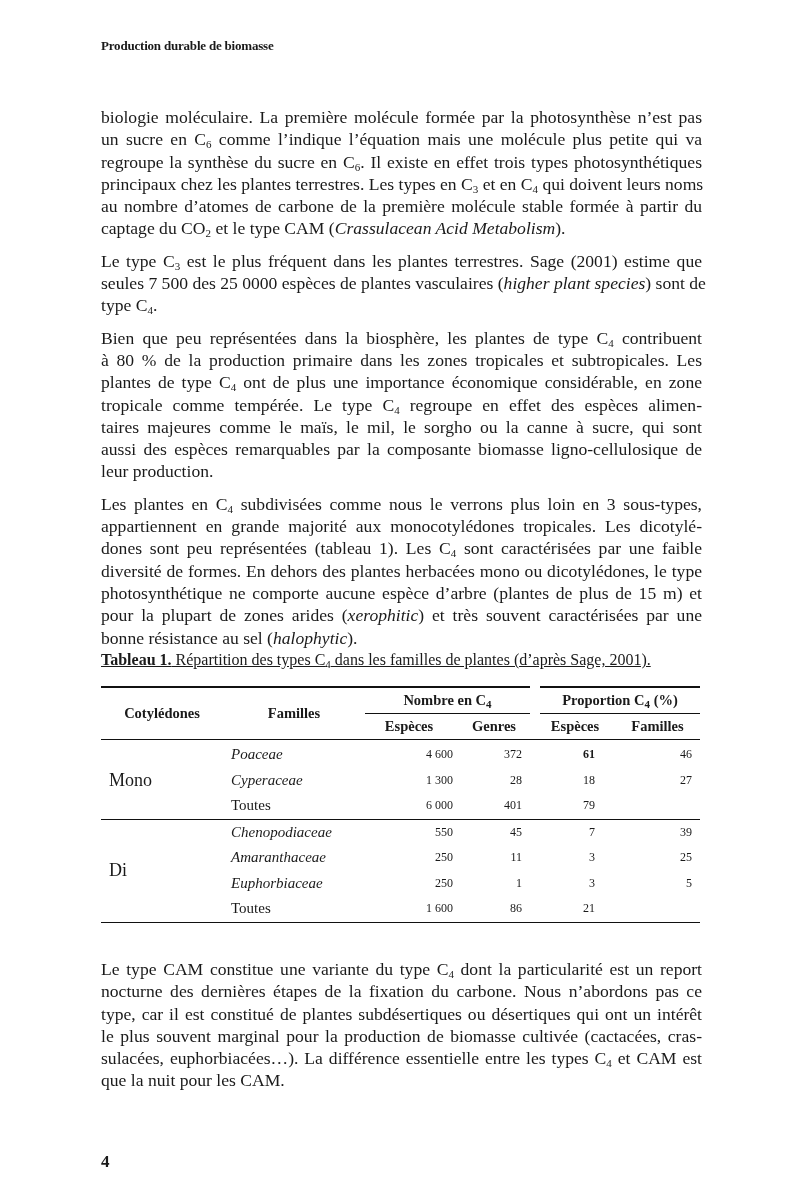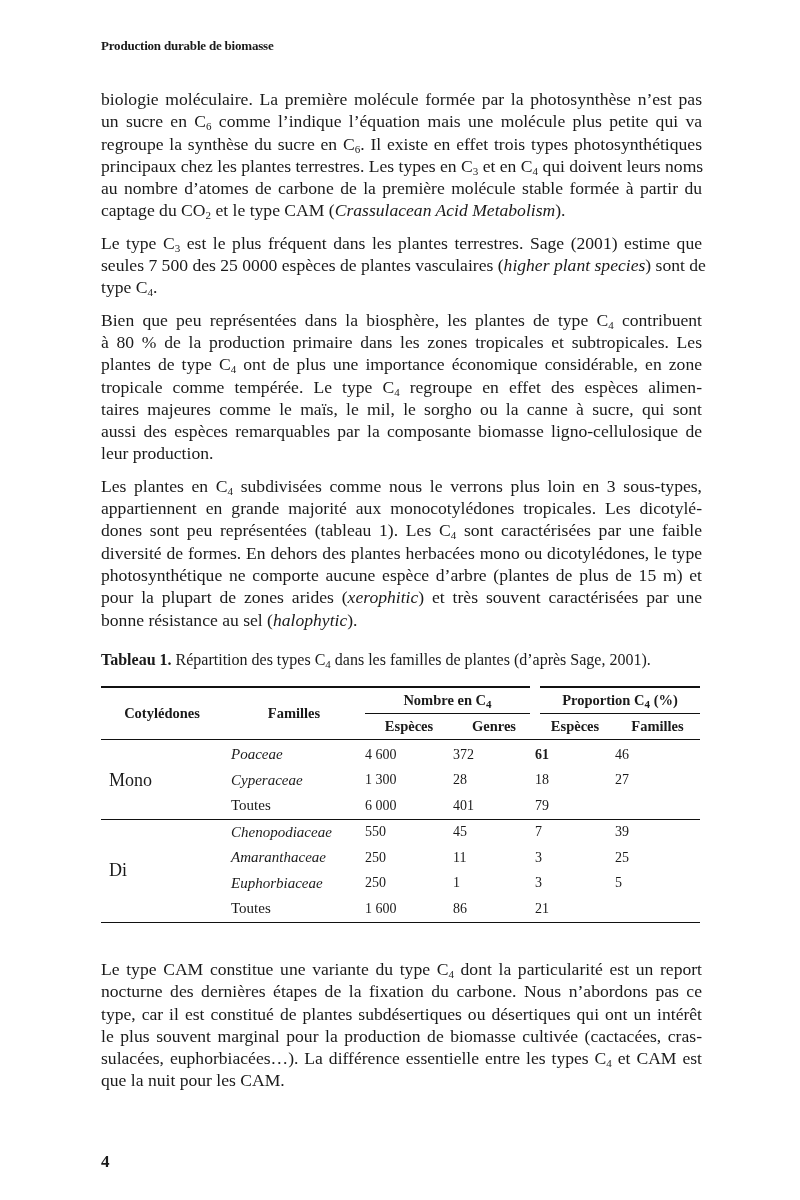--- a/index.html
+++ b/index.html
@@ -1,36 +1,36 @@
 <!DOCTYPE html>
 <html><head>
 <meta charset="utf-8">
 <style>
   html, body { margin: 0; padding: 0; background: #ffffff; }
   body { width: 800px; height: 1200px; position: relative; overflow: hidden; color: #1a1a1a;
          font-family: "Liberation Serif", "DejaVu Serif", serif; }
   .running-head { position: absolute; left: 101px; top: 38px; font-size: 13px; font-weight: bold; letter-spacing: -0.2px; }
-  .body-text { position: absolute; left: 101px; width: 601px; top: 88px; font-size: 17.6px; line-height: 22.3px; }
+  .body-text { position: absolute; left: 101px; width: 601px; top: 106px; font-size: 17.6px; line-height: 22.3px; }
   .para { margin: 0 0 10px 0; text-align: justify; text-align-last: left; }
   .line { display: block; text-align: justify; text-align-last: justify; white-space: nowrap; }
   .line.last { text-align-last: left; }
   sub { font-size: 11px; vertical-align: -3px; line-height: 0; }
   i { font-style: italic; }
-  .caption { position: absolute; left: 101px; top: 651px; font-size: 16px; white-space: nowrap; }
+  .caption { position: absolute; left: 101px; top: 651px; font-size: 16px; white-space: nowrap; text-decoration: underline; }
   .caption b { font-weight: bold; }
   table { position: absolute; left: 101px; top: 686px; width: 599px; border-collapse: collapse; font-size: 14.5px; }
   thead tr.top th { border-top: 2px solid #111; }
   th { font-weight: bold; padding: 0; height: 25px; }
   th.group { border-bottom: 1px solid #111; }
   tr.sub th { border-bottom: 1.5px solid #111; }
   td { padding: 0; height: 25.5px; }
   td.cot { text-align: left; padding-left: 8px; font-size: 18px; }
   td.fam { text-align: left; padding-left: 8px; font-size: 15px; }
   td.fam.it { font-style: italic; }
-  td.num { text-align: left; font-size: 14px; }
+  td.num { text-align: right; font-size: 12px; }
   tr.sep td { border-bottom: 1.5px solid #111; }
   tbody tr:first-child td { padding-top: 2px; }
   .page-number { position: absolute; left: 101px; top: 1152px; font-size: 17px; font-weight: bold; }
 </style>
 </head>
 <body>
 
 <div class="running-head">Production durable de biomasse</div>
 
 <div class="body-text" id="body-text">

